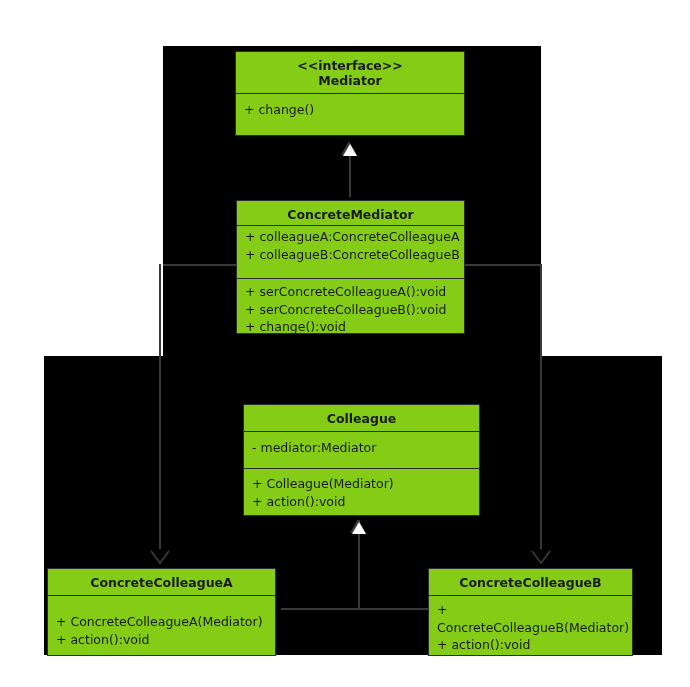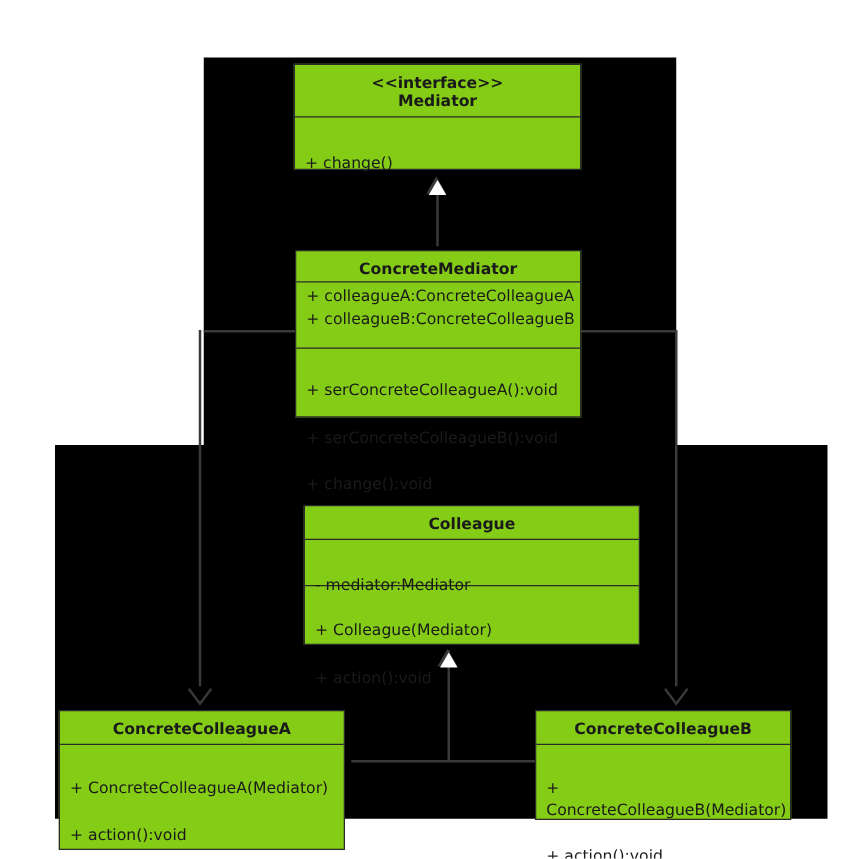--- a/index.html
+++ b/index.html
@@ -45,21 +45,20 @@
   }
   .uml-section {
     font-size: 12.5px;
     color: #1a1a1a;
     line-height: 17px;
     padding: 7px 0 7px 8px;
     box-sizing: border-box;
   }
   .uml-section .row {
     white-space: nowrap;
-    margin-top: 20px;
   }
   
   .overflow-attrs {
     height: 50px;
     padding-top: 16px;
     overflow: visible;
   }
   .overflow-attrs .row {
     white-space: normal;
     word-break: normal;
@@ -152,34 +151,34 @@
       <div class="row" style="margin-top:-14px;">+ colleagueA:ConcreteColleagueA</div>
       <div class="row" style="margin-top:1px;">+ colleagueB:ConcreteColleagueB</div>
     </div>
     <div class="uml-section compart-sep tight" style="margin-top:3px; padding-top:4px;">
       <div class="row">+ serConcreteColleagueA():void</div>
       <div class="row">+ serConcreteColleagueB():void</div>
       <div class="row">+ change():void</div>
     </div>
   </div>
 
-  <div class="uml-box" style="left:243px; top:404px; width:269px; height:112px;">
+  <div class="uml-box" style="left:243px; top:404px; width:237px; height:112px;">
     <div class="uml-title">Colleague</div>
     <div class="uml-section compart-sep" style="height:37px;">
       <div class="row">- mediator:Mediator</div>
     </div>
     <div class="uml-section compart-sep tight" style="padding-top:6px;">
       <div class="row">+ Colleague(Mediator)</div>
       <div class="row">+ action():void</div>
     </div>
   </div>
 
-  <div class="uml-box" style="left:47px; top:568px; width:229px; height:112px;">
+  <div class="uml-box" style="left:47px; top:568px; width:229px; height:88px;">
     <div class="uml-title">ConcreteColleagueA</div>
-    <div class="uml-section compart-sep tight" style="padding-top:5px;">
+    <div class="uml-section compart-sep tight" style="padding-top:17px;">
       <div class="row" style="white-space:normal;">+ ConcreteColleagueA(Mediator)</div>
       <div class="row">+ action():void</div>
     </div>
   </div>
 
   <div class="uml-box" style="left:428px; top:568px; width:205px; height:88px;">
     <div class="uml-title">ConcreteColleagueB</div>
     <div class="uml-section compart-sep tight" style="padding-top:5px;">
       <div class="row" style="white-space:normal;">+ ConcreteColleagueB(Mediator)</div>
       <div class="row">+ action():void</div>

